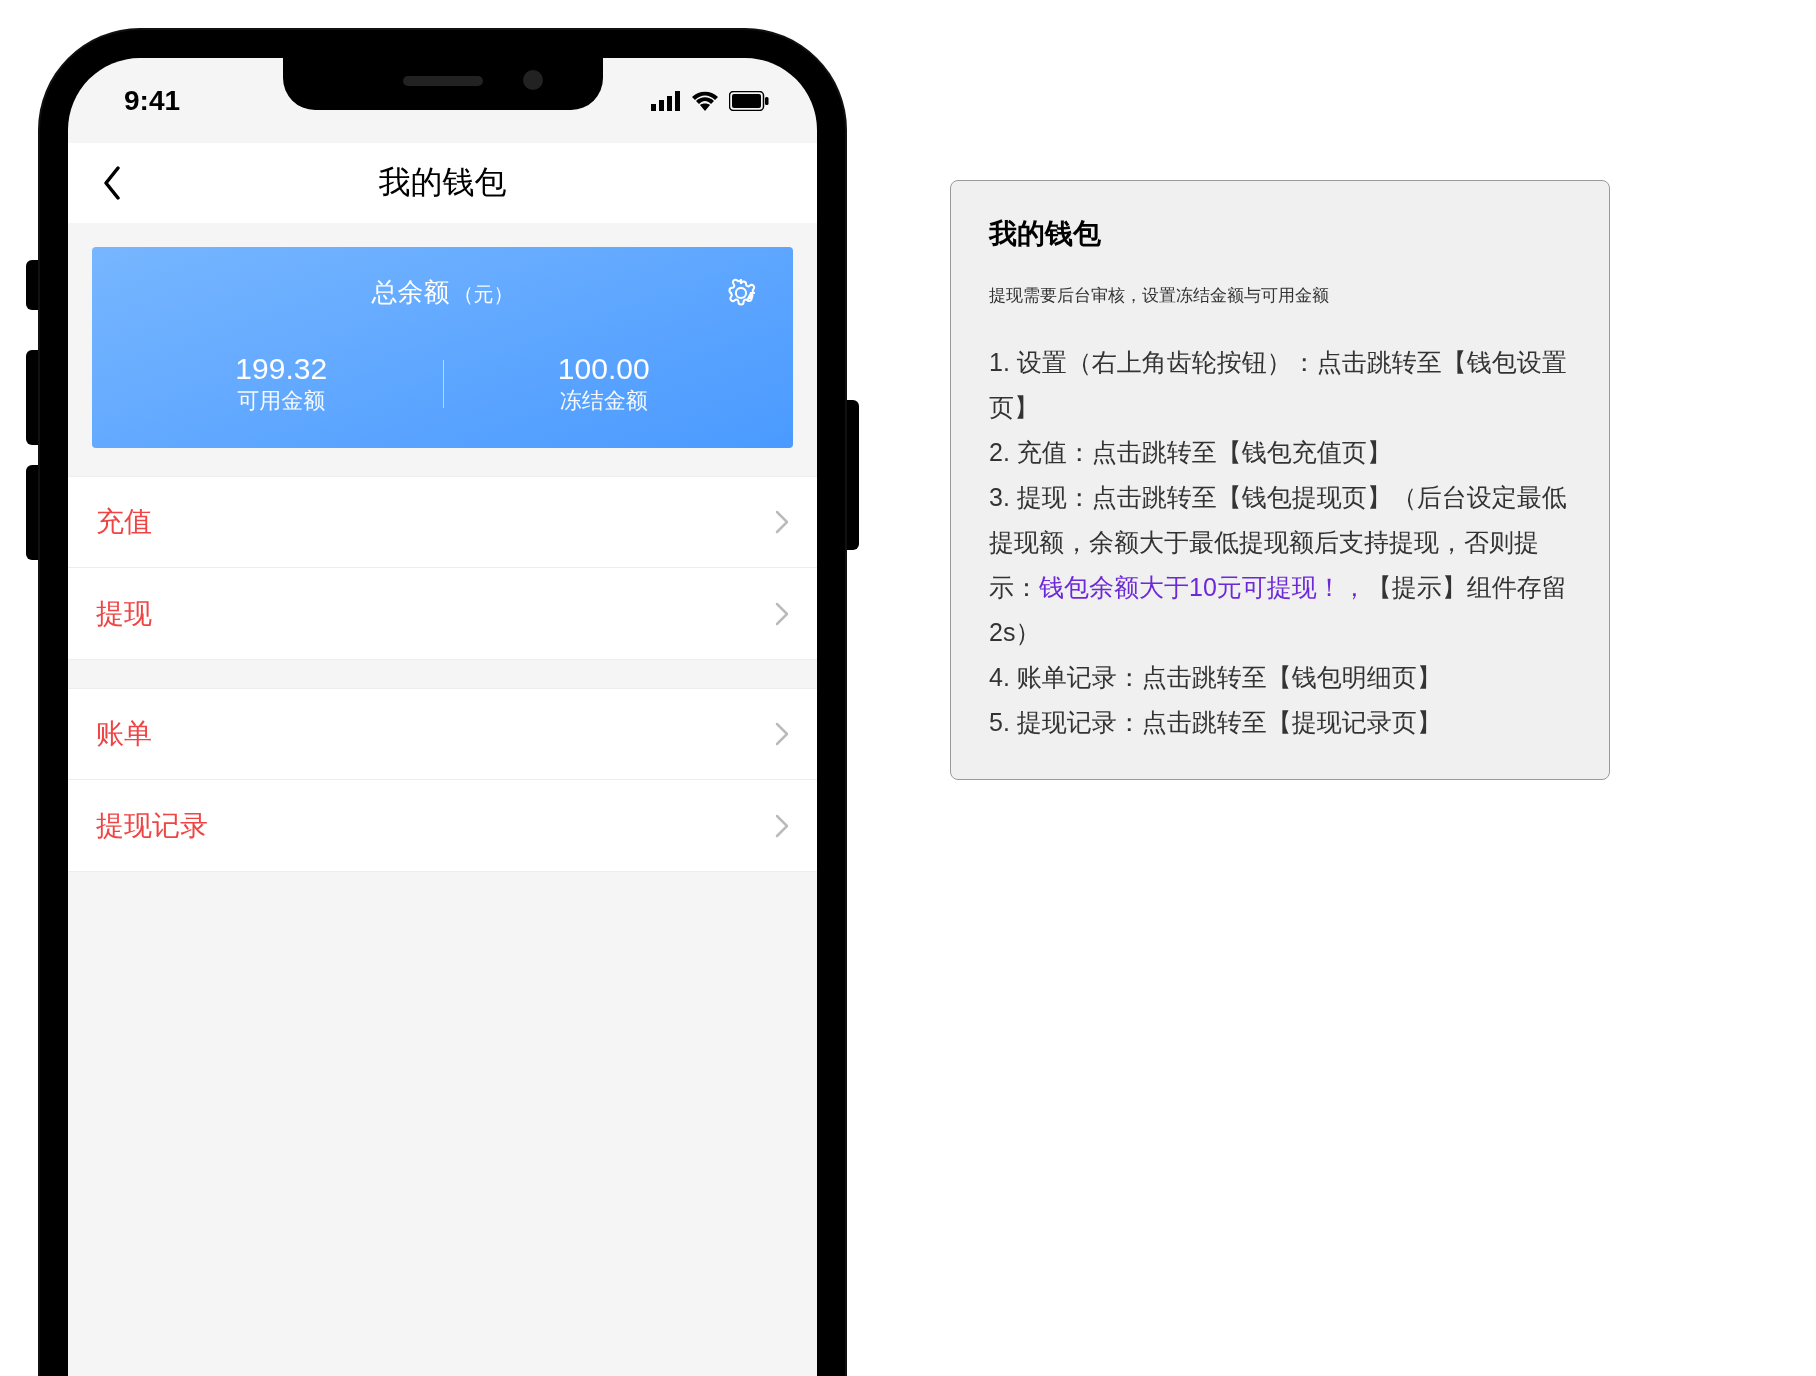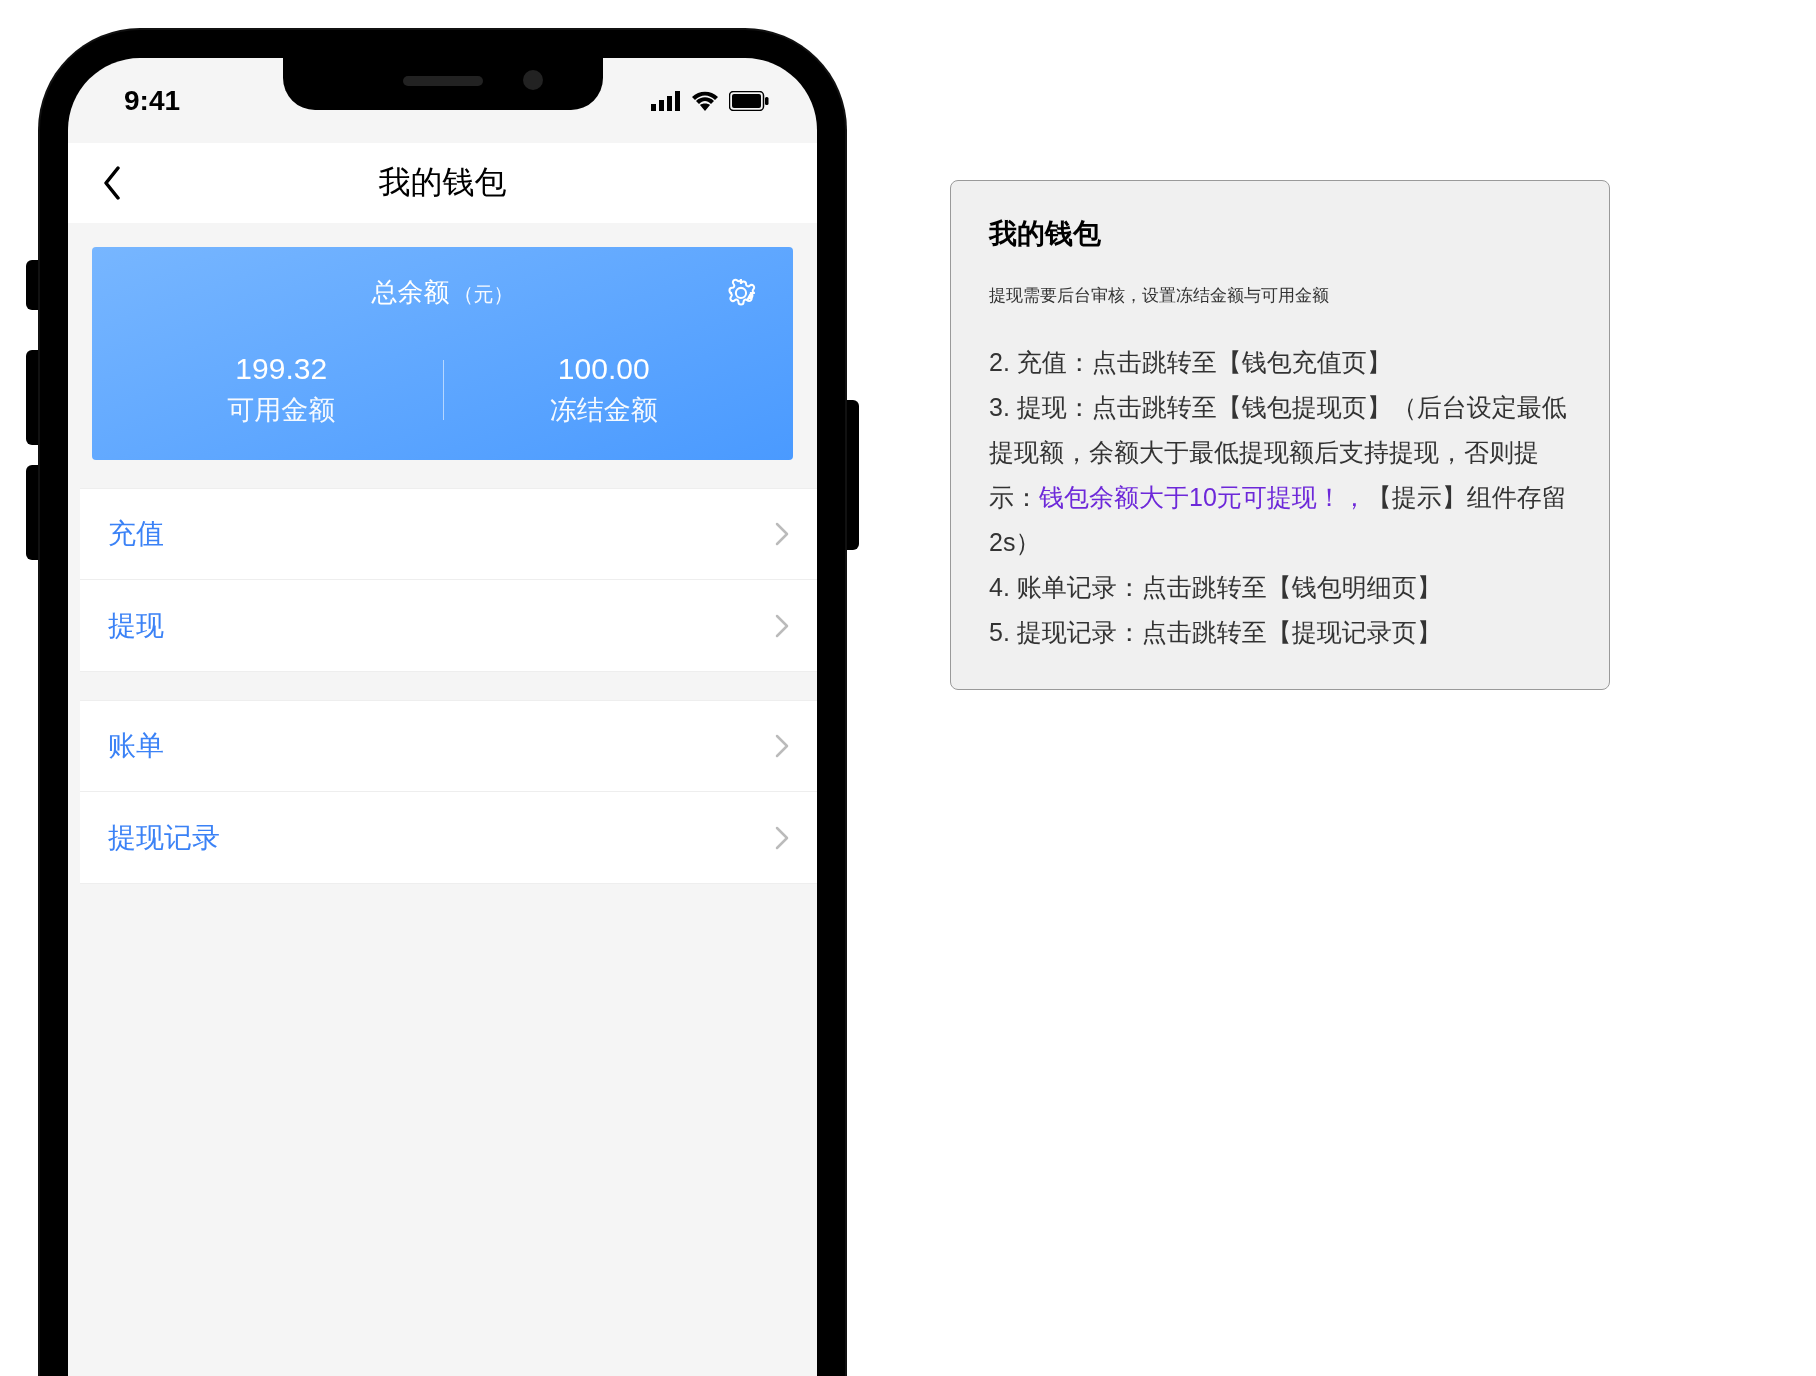--- a/index.html
+++ b/index.html
@@ -70,28 +70,28 @@
     .balance-head { display:flex; justify-content:center; position:relative; }
     .balance-label { font-size:26px; }
     .balance-label small{ font-size:20px; opacity:.95; margin-left:4px;}
     .gear-btn { position:absolute; right:4px; top:-2px; width:40px; height:40px;
       display:flex; align-items:center; justify-content:center; }
     .balance-amt { font-size:72px; font-weight:700; margin-top:22px; letter-spacing:1px;}
     .balance-split { display:flex; margin-top:42px; position:relative;text-align:center;}
     .balance-split .divider { position:absolute; left:50%; top:8px; bottom:8px; width:1px; background:rgba(255,255,255,.55);}
     .bs-col { flex:1; }
     .bs-val { font-size:30px; font-weight:400;}
-    .bs-cap { font-size:27px; margin-top:6px; opacity:.95;}
+    .bs-cap { font-size:22px; opacity:.95;}
 
     .list-group { margin-top:28px; }
     .cell {
       background:#fff; height:92px;
       display:flex; align-items:center; justify-content:space-between;
       padding:0 28px; border-bottom:1px solid #eee;
-      font-size:28px; color:#3b82f6;margin-left:12px;
+      font-size:28px; color:#ef4444;
     }
     .cell:first-child{ border-top:1px solid #eee;}
     .cell-arrow svg{ display:block; }
 
     
     .note-panel {
       position:absolute; left:950px; top:180px;
       width:660px;
       border:1px solid #9a9a9a;
       border-radius:8px;
@@ -221,20 +221,21 @@
 
       </div>
     </div>
   </div>
 </div>
 
 <div class="note-panel">
   <div class="note-title">我的钱包</div>
   <div class="note-block">提现需要后台审核，设置冻结金额与可用金额</div>
   <div class="note-list">
+    <div>1. 设置（右上角齿轮按钮）：点击跳转至【钱包设置页】</div>
     <div>2. 充值：点击跳转至【钱包充值页】</div>
     <div>
       <span>3. 提现：点击跳转至【钱包提现页】（后台设定最低提现额，余额大于最低提现额后支持提现，否则提示：</span><span class="link-blue">钱包余额大于10元可提现！，</span><span>【提示】组件存留2s）</span>
     </div>
     <div>4. 账单记录：点击跳转至【钱包明细页】</div>
     <div>5. 提现记录：点击跳转至【提现记录页】</div>
   </div>
 </div>
 
 </body></html>

